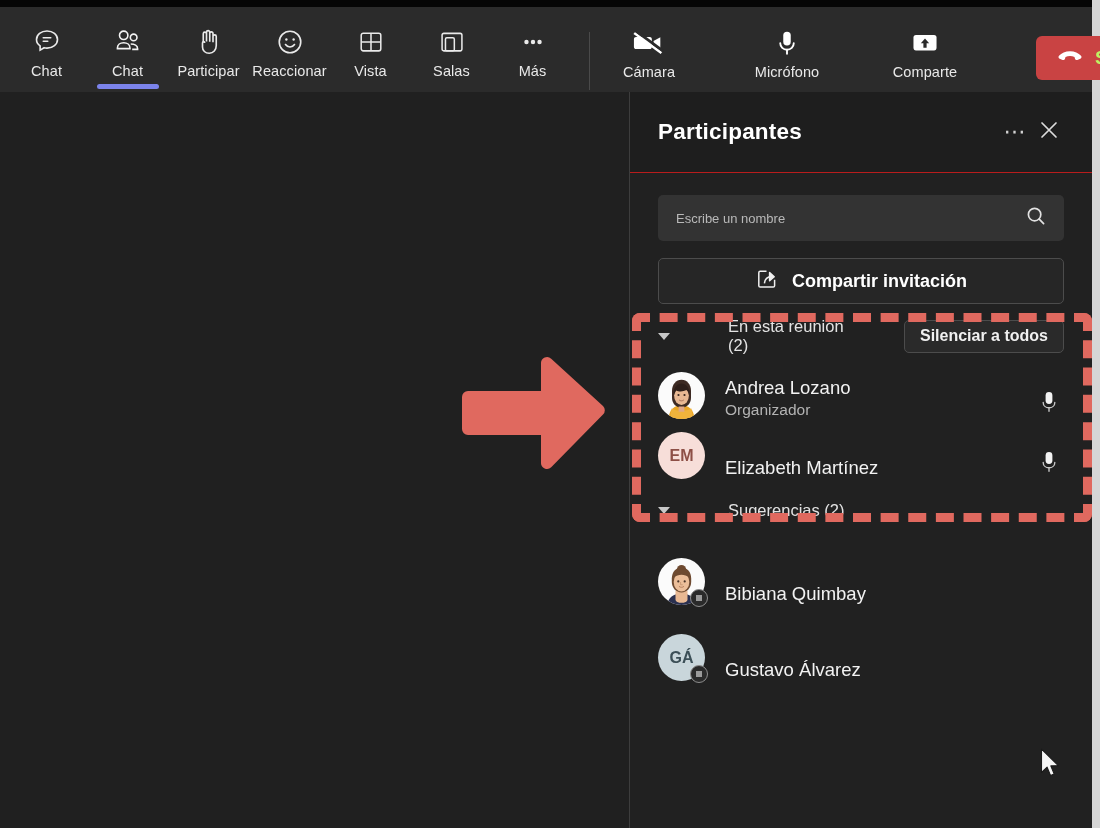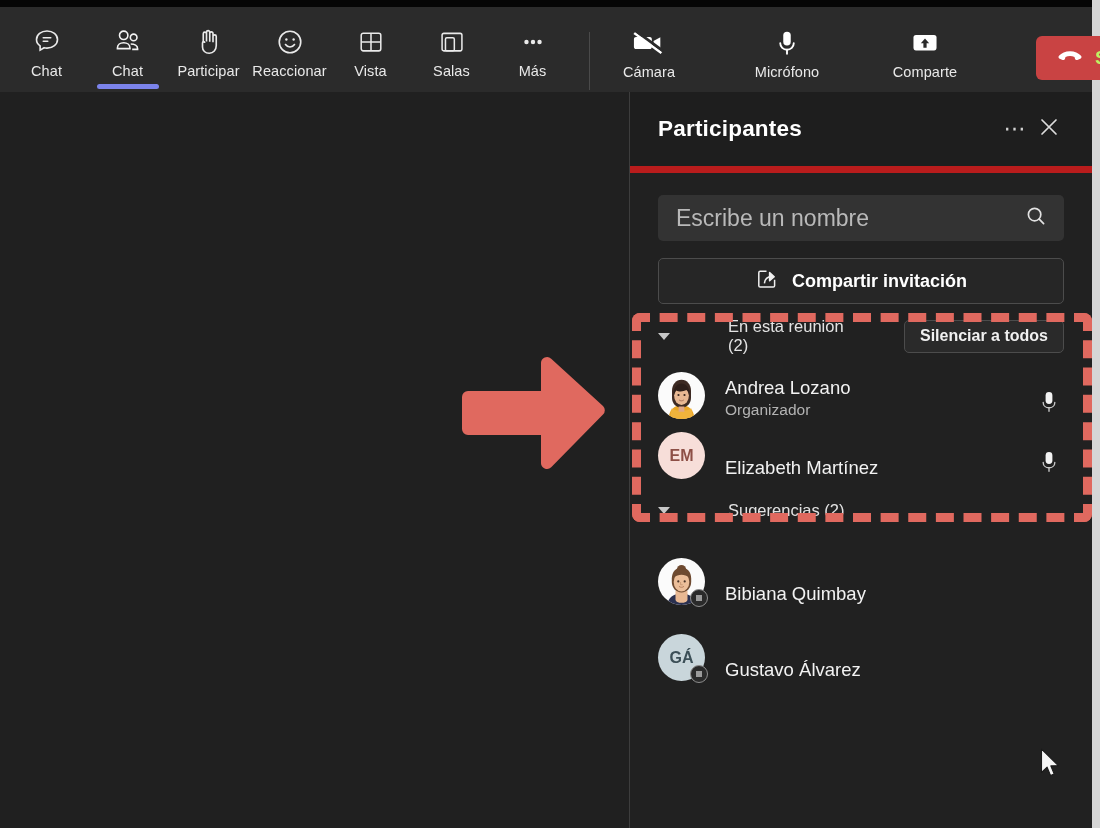--- a/index.html
+++ b/index.html
@@ -109,21 +109,21 @@
   
   .panel {
     position: absolute; left: 630px; top: 92px;
     width: 462px; height: 736px;
     background: #212121;
   }
   .panel-head {
     height: 81px;
     display: flex; align-items: center;
     padding: 0 26px 0 28px;
-    border-bottom: 7px solid #b91c1c;
+    border-bottom: 1px solid #b91c1c;
     background: #1e1e1e;
   }
   .panel-title {
     font-size: 22.5px; font-weight: bold; color: #fff;
     flex: 1; letter-spacing: .2px;
   }
   .head-btn {
     width: 34px; height: 34px;
     display: flex; align-items: center; justify-content: center;
     cursor: pointer; color: #d8d8d8;
@@ -136,21 +136,21 @@
     margin-top: 22px;
     height: 46px;
     background: #333333;
     border-radius: 5px;
     display: flex; align-items: center;
     padding: 0 16px 0 18px;
     cursor: text;
   }
   .search-box input {
     flex: 1; background: transparent; border: none; outline: none;
-    color: #fde047; font-size: 23px;
+    color: #fde047; font-size: 13px;
     font-family: "Liberation Sans", sans-serif;
   }
   .search-box input::placeholder { color: #b9b9b9; }
 
   .invite-btn {
     margin-top: 17px;
     height: 46px;
     border: 1px solid #4c4c4c;
     border-radius: 5px;
     background: #262626;

